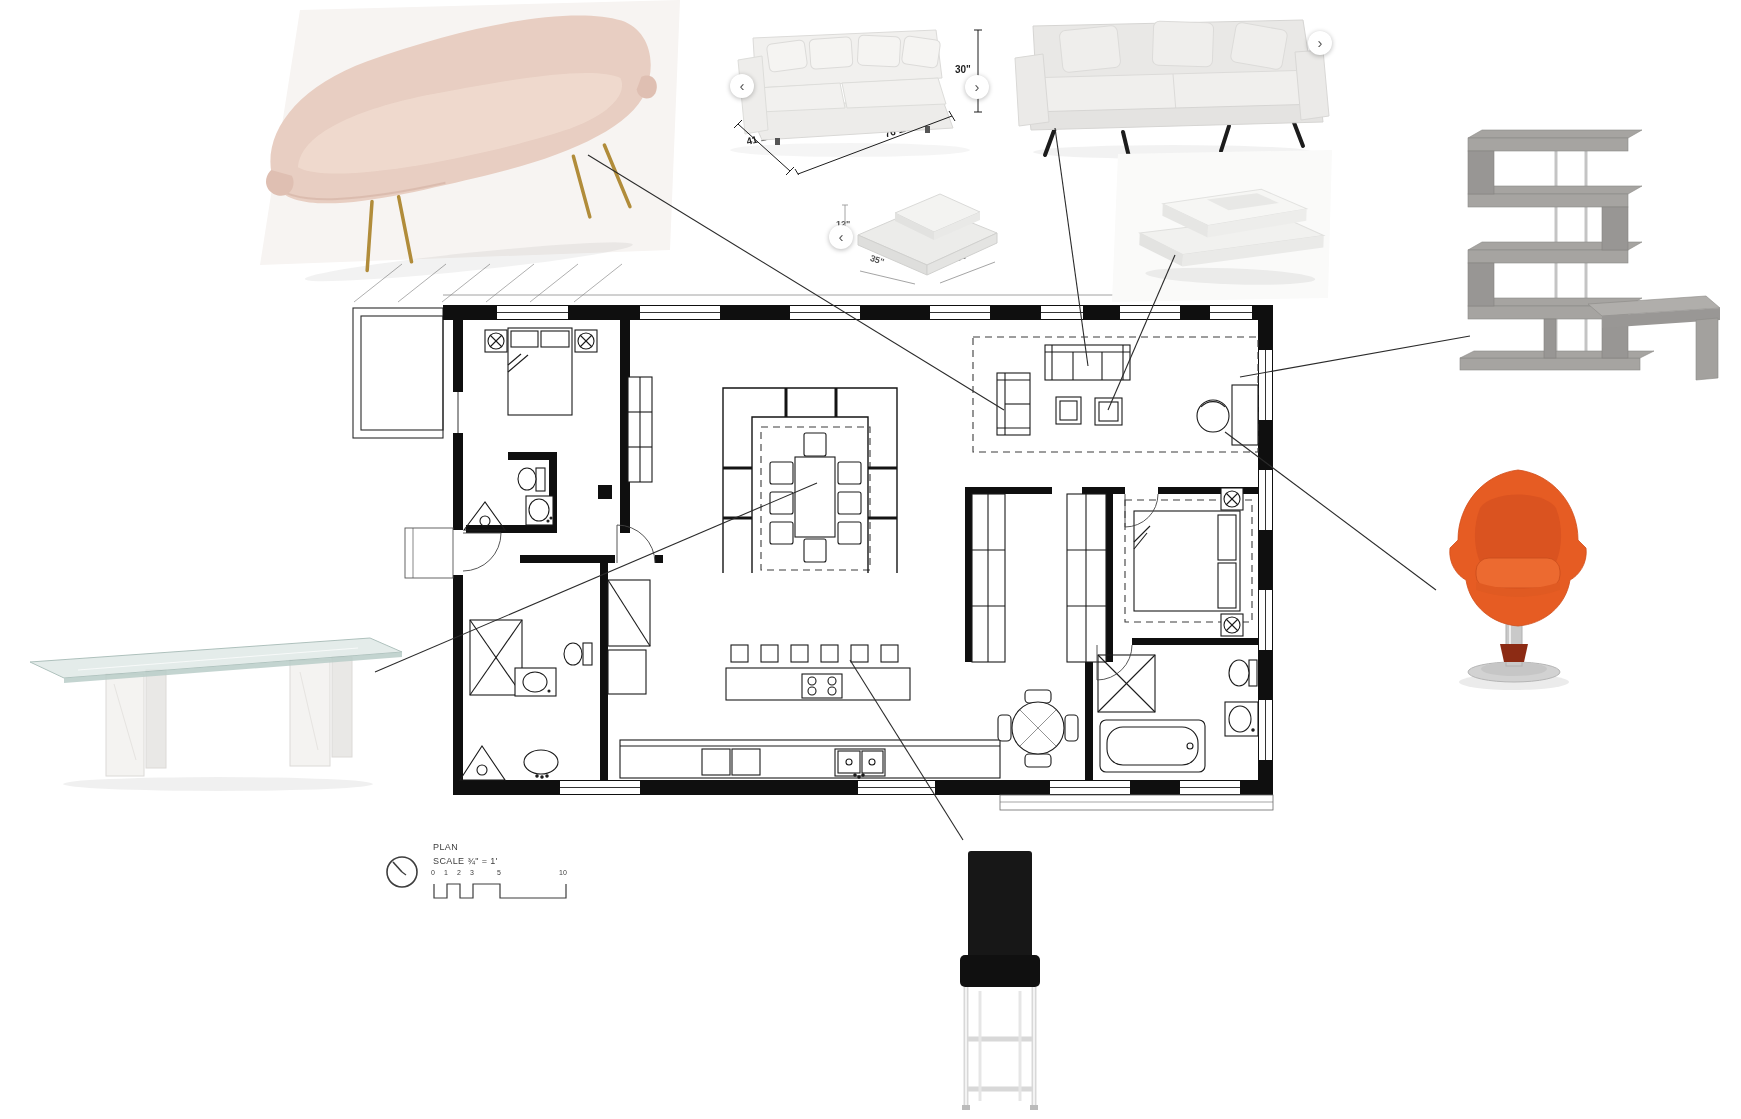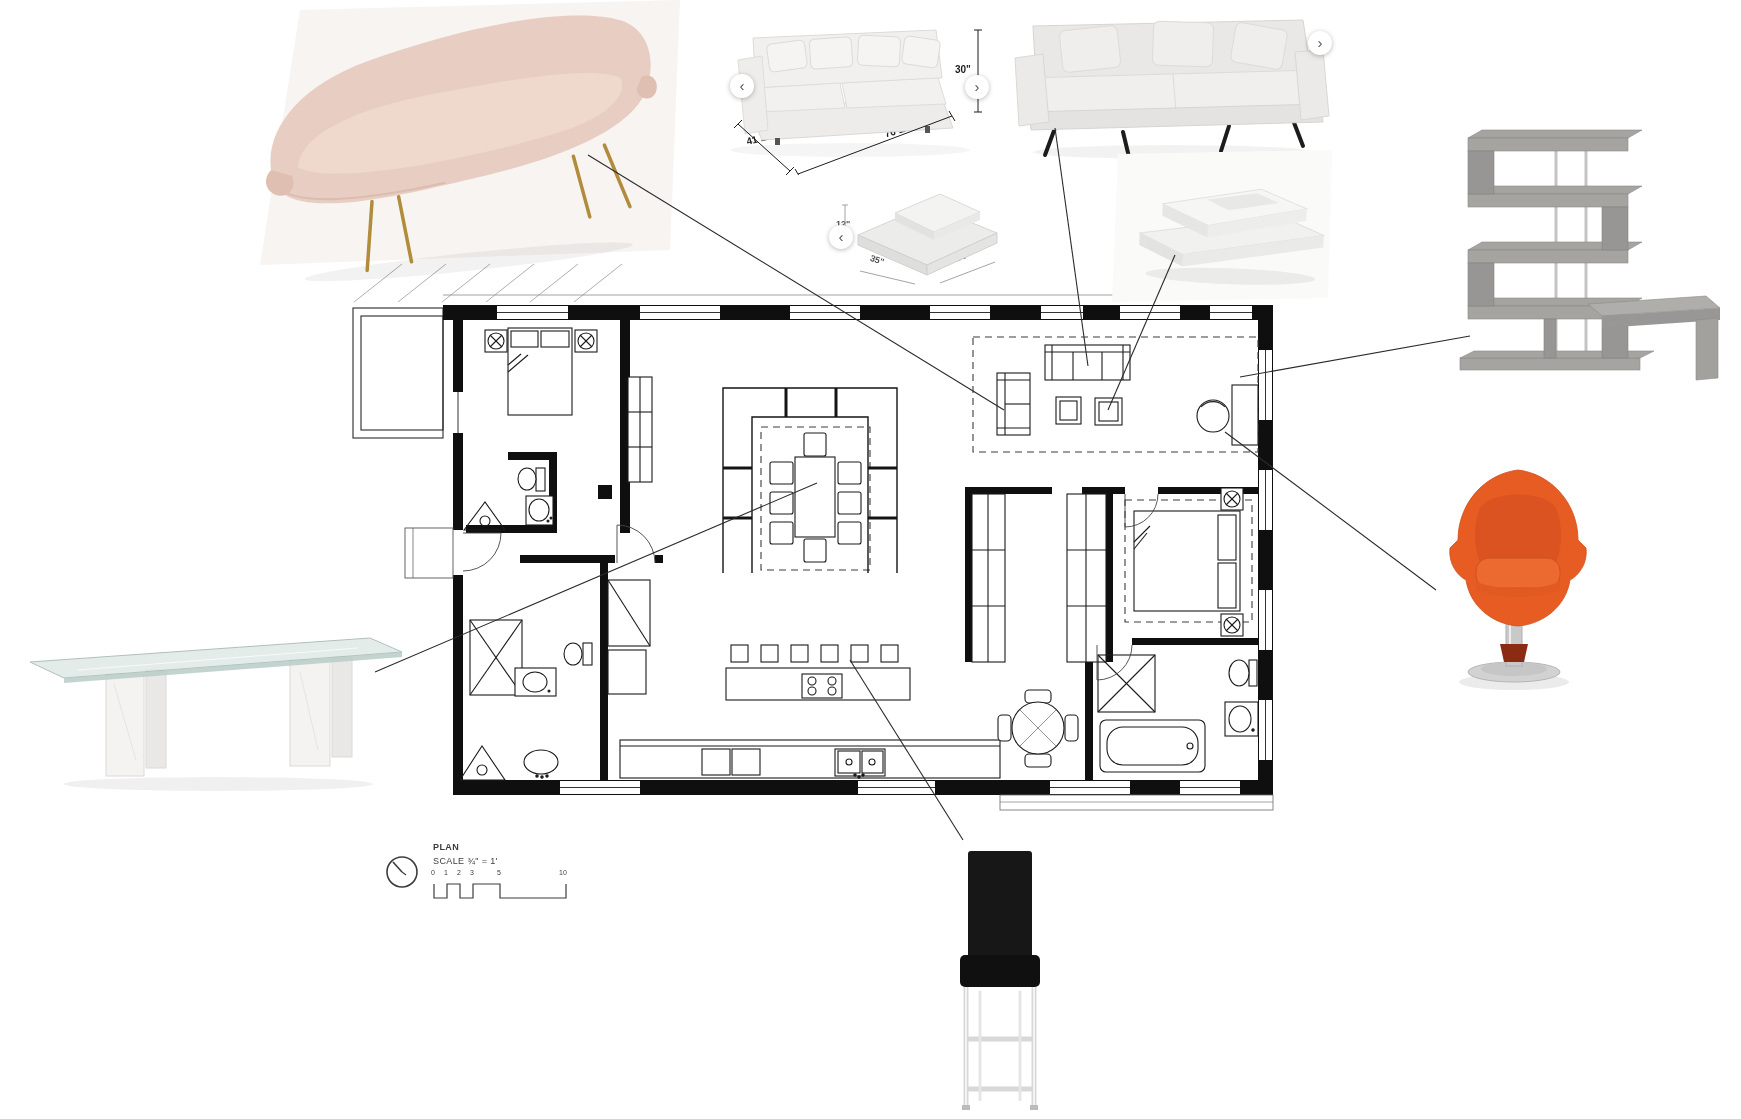--- a/index.html
+++ b/index.html
@@ -544,21 +544,21 @@
  </svg>
 </div>
 
 <div class="abs" style="left:384px;top:854px;width:36px;height:36px">
  <svg width="36" height="36" viewBox="0 0 36 36">
   <circle cx="18" cy="18" r="15" fill="none" stroke="#3d3d3d" stroke-width="1.6"></circle>
   <line x1="18" y1="18" x2="9" y2="8" stroke="#3d3d3d" stroke-width="1.6"></line>
   <line x1="18" y1="18" x2="22" y2="21" stroke="#3d3d3d" stroke-width="1.2"></line>
  </svg>
 </div>
-<div class="legend-text" style="left:433px;top:842px;font-weight:700">PLAN</div>
+<div class="legend-text" style="left:433px;top:842px;font-weight:400">PLAN</div>
 <div class="legend-text" style="left:433px;top:856px">SCALE ¾" = 1'</div>
 <span class="tick" style="left:431px;top:869px">0</span>
 <span class="tick" style="left:444px;top:869px">1</span>
 <span class="tick" style="left:457px;top:869px">2</span>
 <span class="tick" style="left:470px;top:869px">3</span>
 <span class="tick" style="left:497px;top:869px">5</span>
 <span class="tick" style="left:559px;top:869px">10</span>
 <div class="abs" style="left:430px;top:880px;width:145px;height:26px">
  <svg width="145" height="26" viewBox="0 0 145 26">
   <path d="M4,4 L4,18 L17,18 L17,4 L30,4 L30,18 L43,18 L43,4 L70,4 L70,18 L136,18 L136,4" fill="none" stroke="#3d3d3d" stroke-width="1.2"></path>

